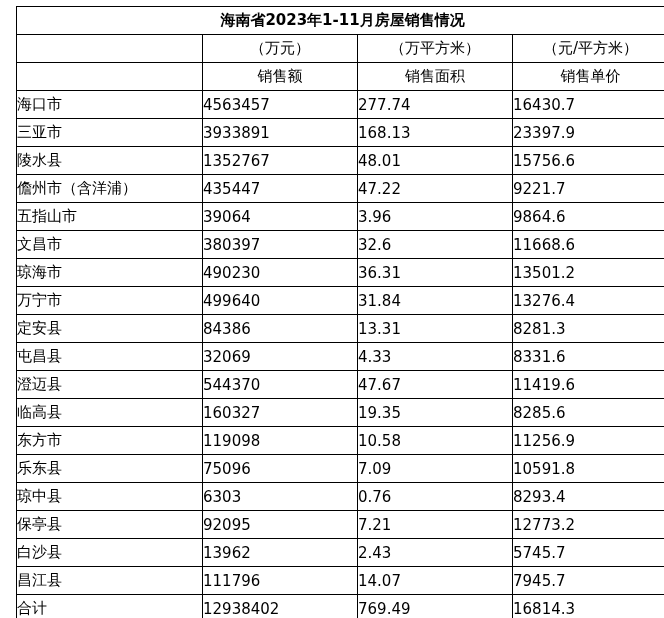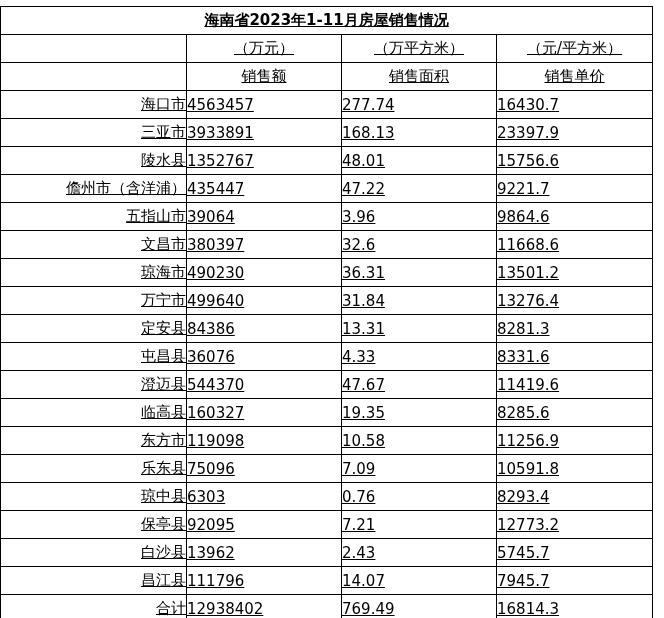--- a/index.html
+++ b/index.html
@@ -11,22 +11,21 @@
     width: 664px;
     height: 618px;
     font-family: "DejaVu Sans", "Liberation Sans", sans-serif;
     overflow: hidden;
   }
   .sheet {
     position: relative;
     width: 664px;
     height: 618px;
     box-sizing: border-box;
-    padding: 6px 6px 0 0;
-    text-decoration: underline;
+    padding: 6px 6px 0 16px;
   }
   table.report {
     border-collapse: collapse;
     table-layout: fixed;
     width: 652px;
     margin: 0;
   }
   table.report td {
     border: 1px solid #000000;
     padding: 0;
@@ -44,21 +43,21 @@
     letter-spacing: 0px;
   }
   .hdr {
     text-align: center;
     font-size: 16px;
     height: 29px;
   }
   .hdr-top { border-bottom: none !important; }
   .hdr-bot { border-top: none !important; }
   .rowlabel {
-    text-align: right;
+    text-align: left;
     padding-left: 5px;
     font-size: 16px;
     white-space: nowrap;
   }
   .num {
     text-align: left;
     padding-right: 7px;
     font-size: 16px;
     font-variant-numeric: tabular-nums;
   }
@@ -144,21 +143,21 @@
         <td class="num">13276.4</td>
       </tr>
       <tr>
         <td class="rowlabel">定安县</td>
         <td class="num">84386</td>
         <td class="num">13.31</td>
         <td class="num">8281.3</td>
       </tr>
       <tr>
         <td class="rowlabel">屯昌县</td>
-        <td class="num">36076</td>
+        <td class="num">32069</td>
         <td class="num">4.33</td>
         <td class="num">8331.6</td>
       </tr>
       <tr>
         <td class="rowlabel">澄迈县</td>
         <td class="num">544370</td>
         <td class="num">47.67</td>
         <td class="num">11419.6</td>
       </tr>
       <tr>

